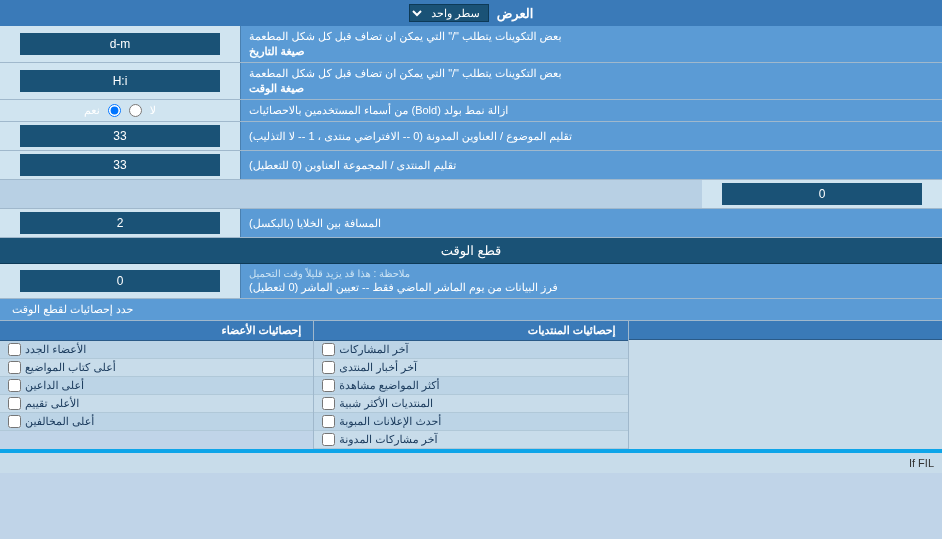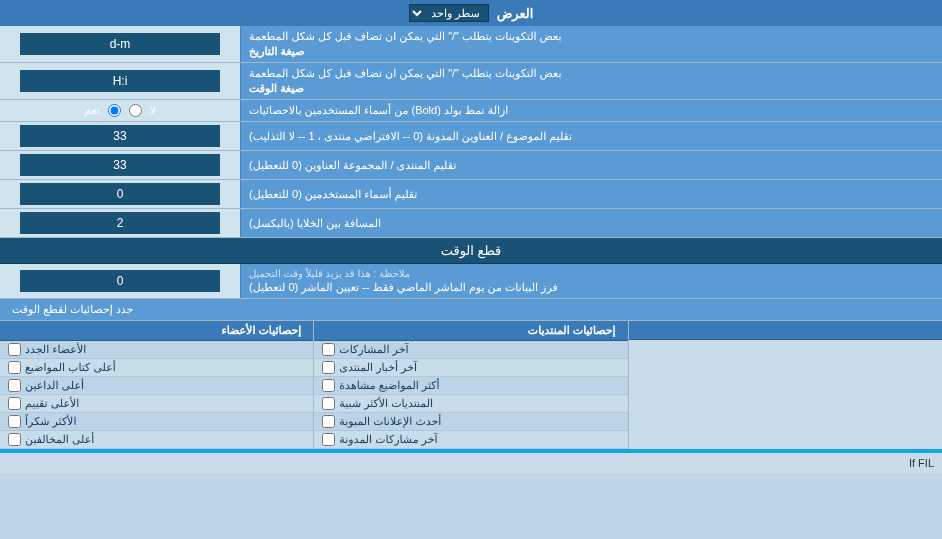--- a/index.html
+++ b/index.html
@@ -181,23 +181,20 @@
   <div class="row">
     <div class="label-cell">
       <span>تقليم المنتدى / المجموعة العناوين (0 للتعطيل)</span>
     </div>
     <div class="input-cell">
       <input class="input-box" type="text" value="33" style="">
     </div>
   </div>
 
   <div class="row">
-    <div class="label-cell">
-      <span>تقليم أسماء المستخدمين (0 للتعطيل)</span>
-    </div>
     <div class="input-cell">
       <input class="input-box" type="text" value="0" style="">
     </div>
   </div>
 
   <div class="row">
     <div class="label-cell">
       <span>المسافة بين الخلايا (بالبكسل)</span>
     </div>
     <div class="input-cell">
@@ -277,24 +274,20 @@
       </div>
       <div class="checkbox-item">
         <span>أعلى الداعين</span>
         <input type="checkbox" style="">
       </div>
       <div class="checkbox-item">
         <span>الأعلى تقييم</span>
         <input type="checkbox" style="">
       </div>
       <div class="checkbox-item">
-        <span>الأكثر شكراً</span>
-        <input type="checkbox" style="">
-      </div>
-      <div class="checkbox-item">
         <span>أعلى المخالفين</span>
         <input type="checkbox" style="">
       </div>
     </div>
 
   </div>
 
   <div style="padding:4px 8px; font-size:11px; color:#333; background:#c8dcea; border-top:4px solid #0ea5e9;">If FIL</div>
 
 </div>

